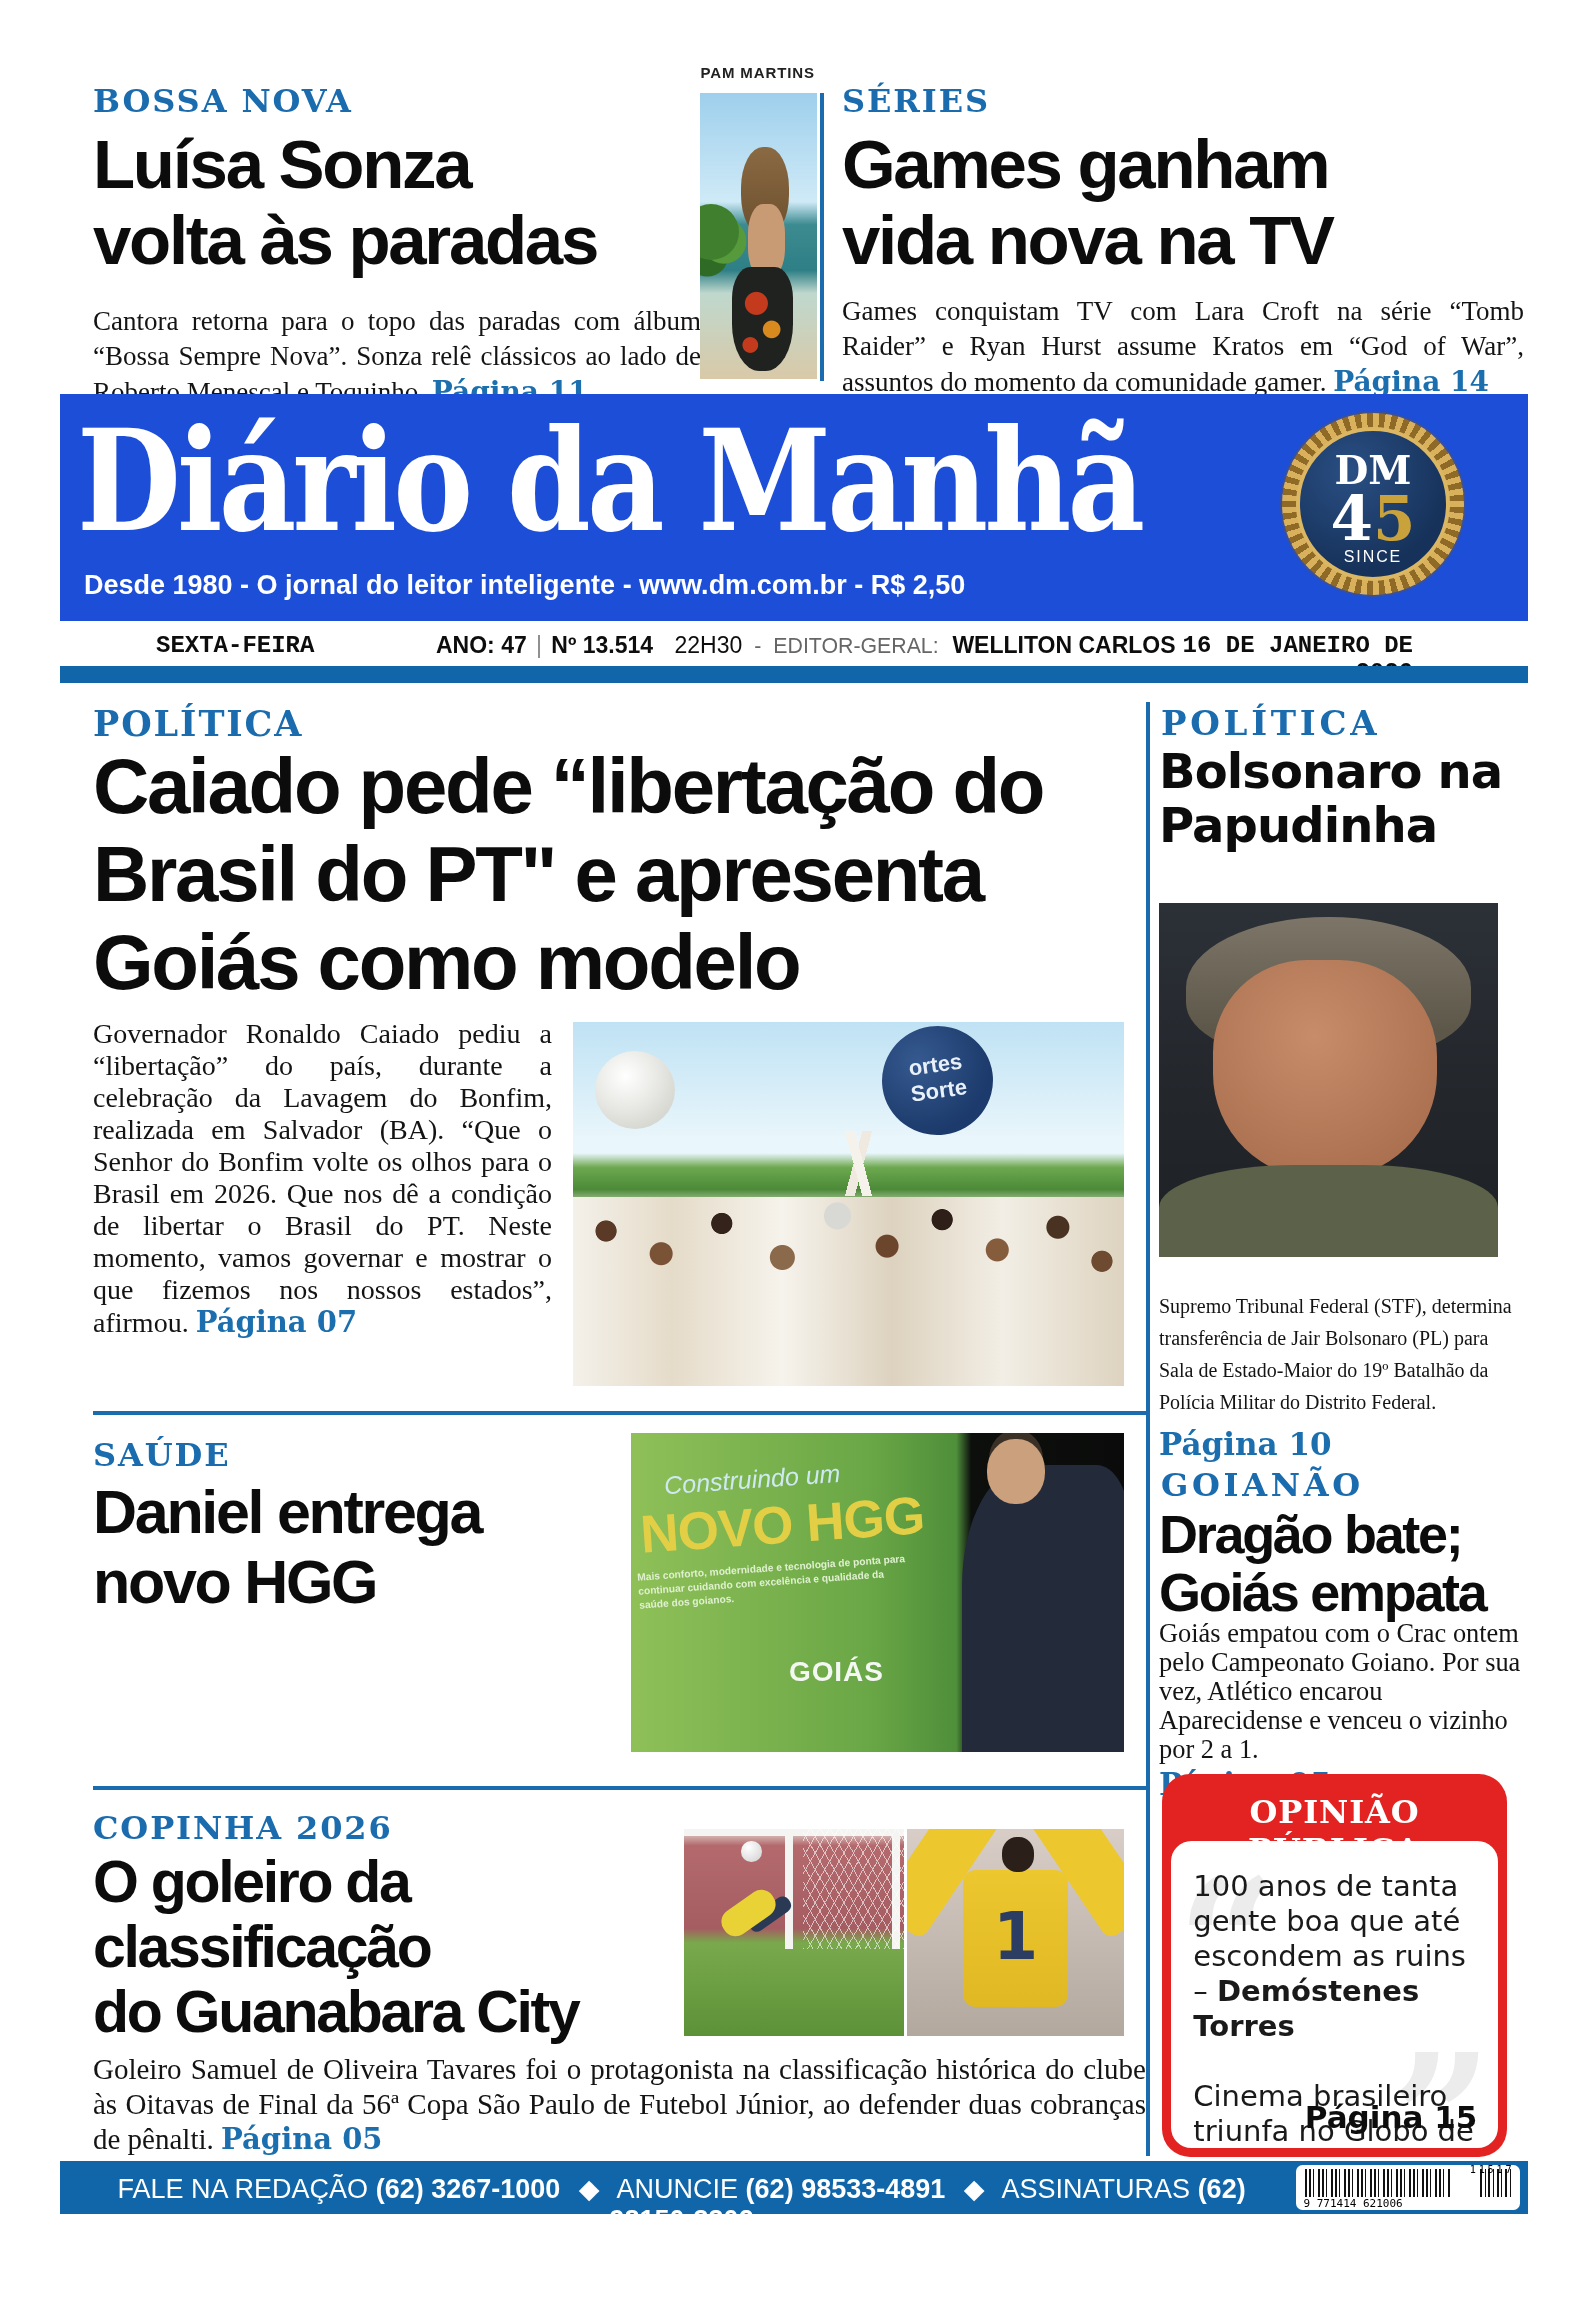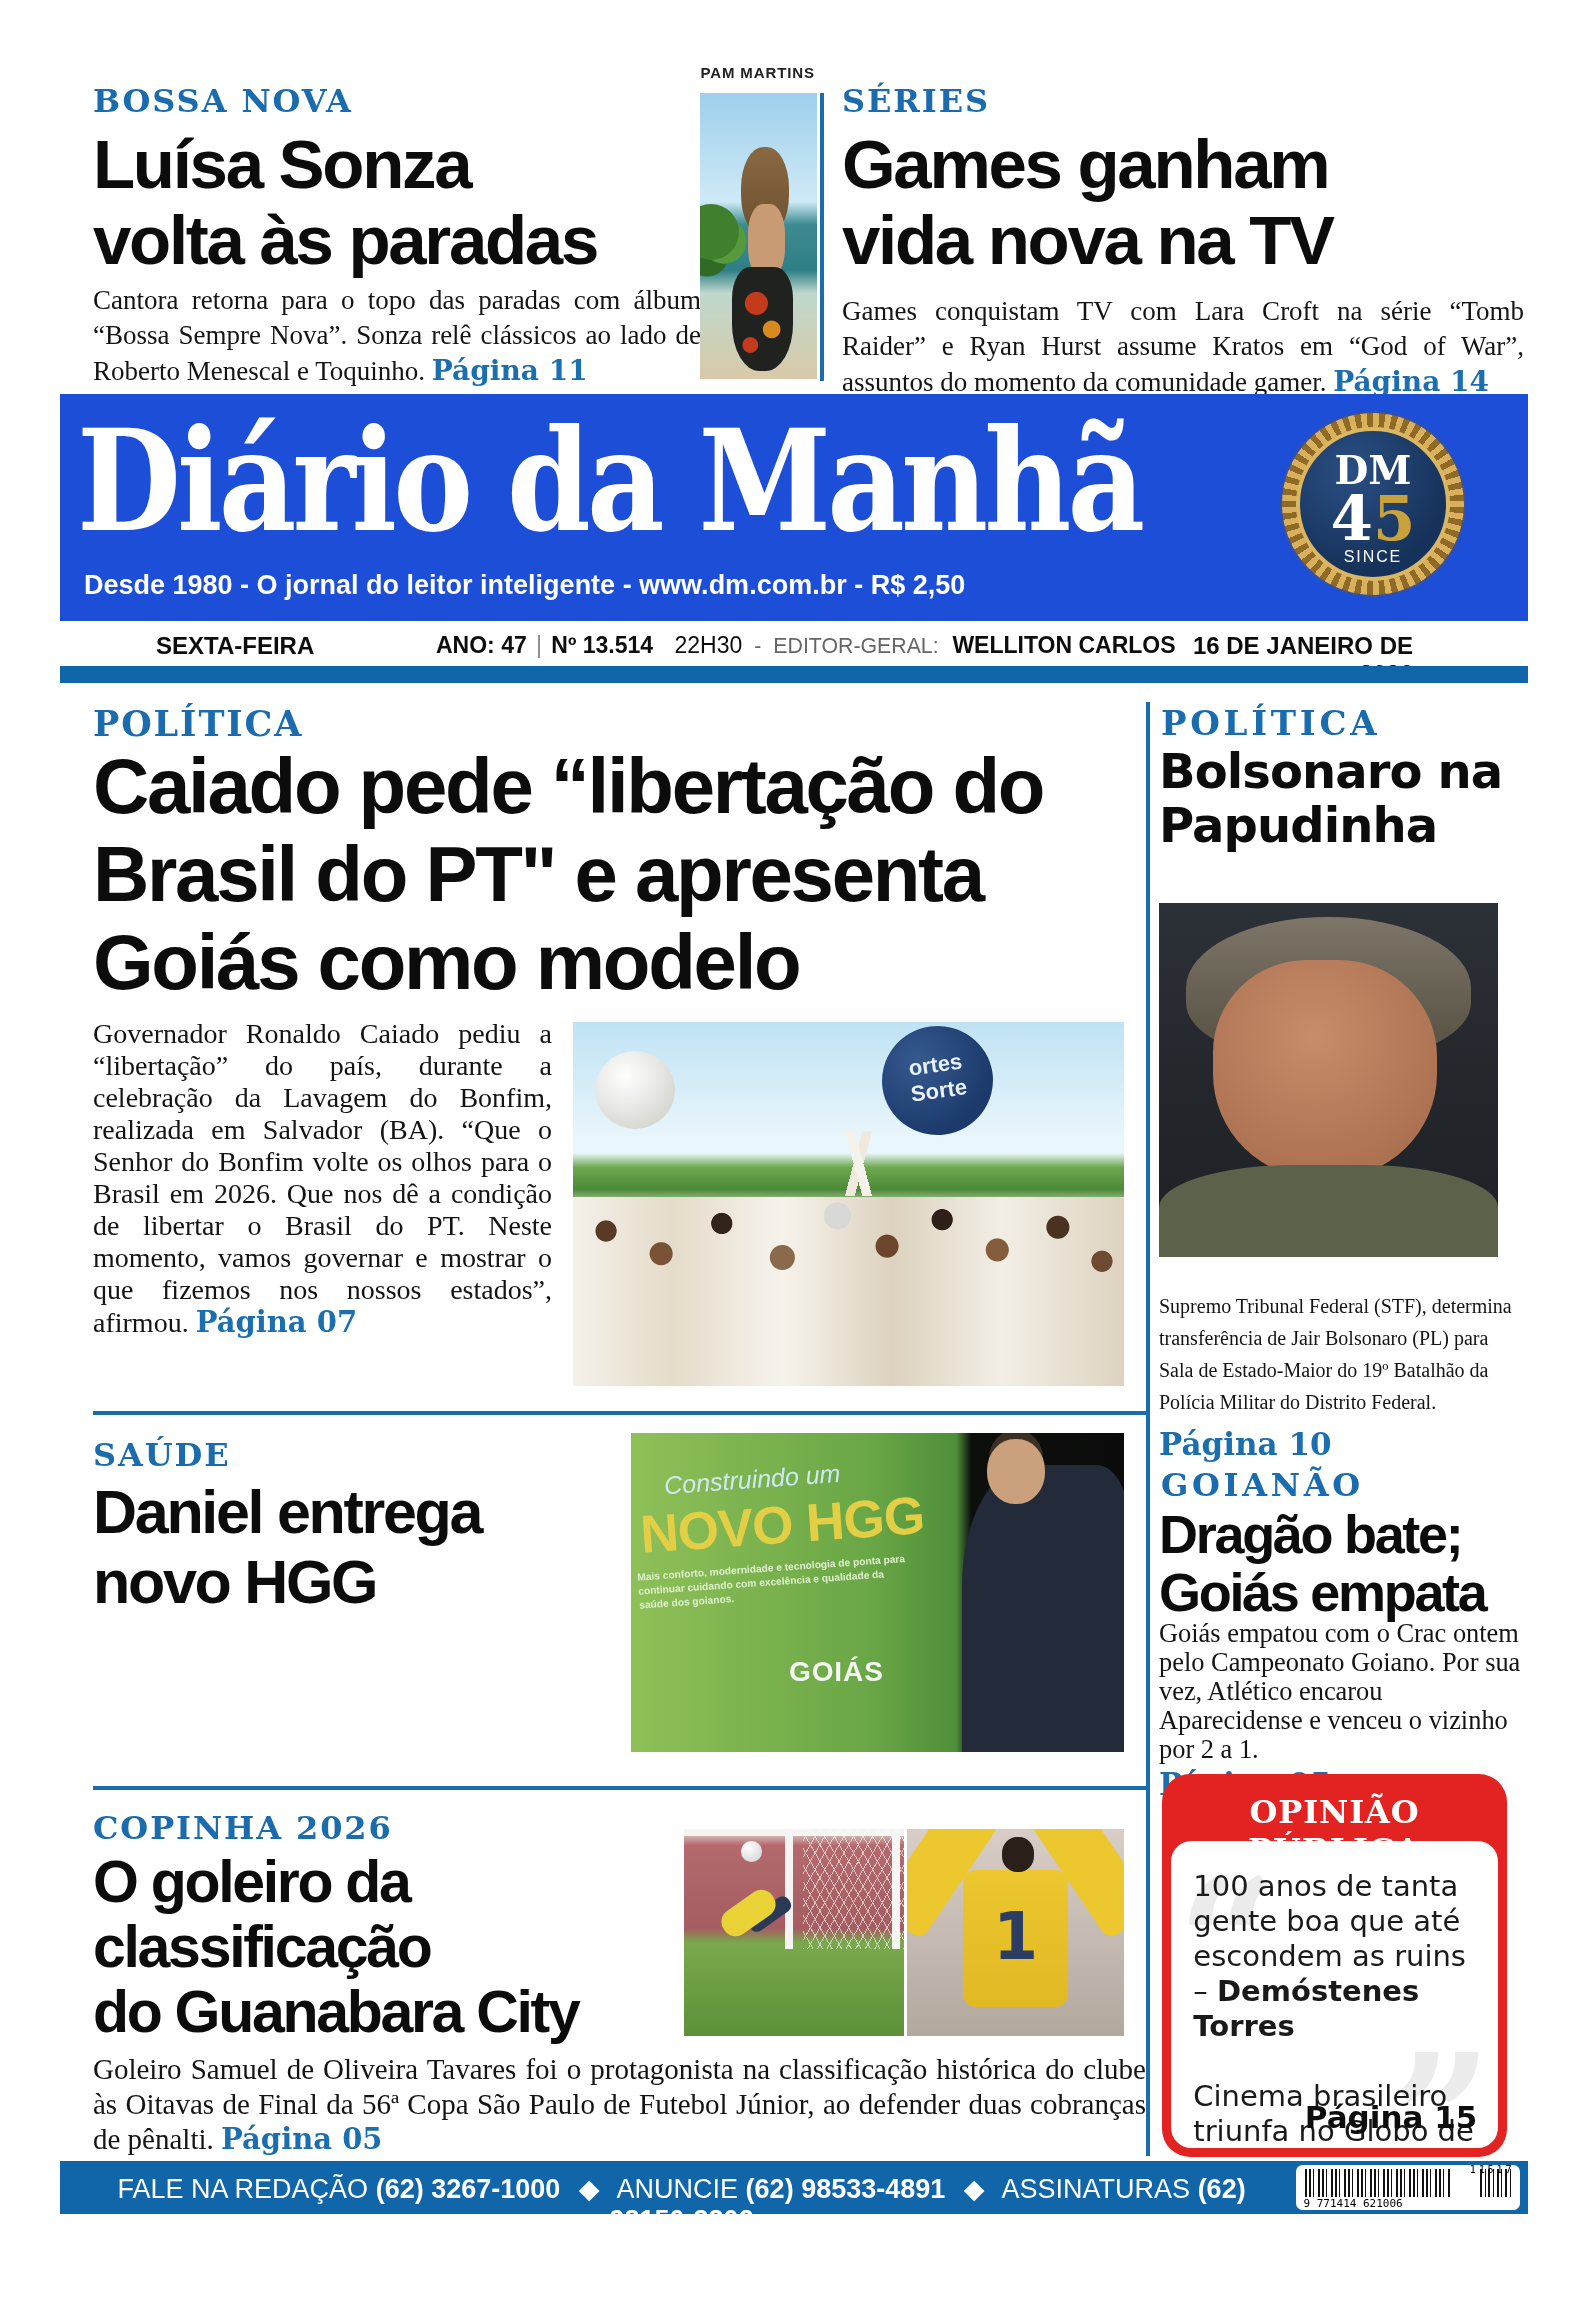--- a/index.html
+++ b/index.html
@@ -30,21 +30,21 @@
       box-shadow:0 0 0 1.9px rgba(120,85,20,.35);}
   .badge-inner{position:absolute;left:14px;top:14px;right:14px;bottom:14px;border-radius:50%;
       background:radial-gradient(circle at 35% 28%,#2a4f84,#16325a 70%);
       border:4.6px solid #dcb763;text-align:center;color:#fff;}
   .badge-dm{font-family:"DejaVu Serif",serif;font-weight:bold;font-size:39px;line-height:43px;margin-top:18.6px;}
   .badge-num{font-family:"DejaVu Serif",serif;font-weight:bold;font-size:61px;line-height:54px;}
   .badge-num .n5{color:#c9a23b;}
   .badge-since{font-size:16px;letter-spacing:1.9px;margin-top:1.9px;}
 
   
-  .dl-txt{font-size:24px;font-weight:bold;color:#0d0d0d;}
+  .dl-txt{font-size:24px;font-weight:bold;color:#0d0d0d;font-family:Liberation Mono, monospace;}
   .dl-mid{font-size:23px;color:#0d0d0d;}
   .dl-mid .sep{color:#888;font-weight:normal;padding:0 9.3px;}
   .dl-mid .lite{color:#666;font-weight:normal;font-size:21.3px;}
   .dl-mid b{font-weight:bold;}
   .thickbar{left:60px;top:666px;width:1468px;height:16.7px;background:#1066a9;}
 
   
   .vrule{background:#1a6cae;width:3.7px;}
   .hrule{background:#1a6cae;height:3.7px;}
 
@@ -168,21 +168,21 @@
 <body>
 
 <div class="page">
 
   <div class="abs credit" style="left:594px;top:64px;width:221px;text-align:right;">PAM MARTINS</div>
 
   <div class="abs" style="left:93px;top:82px;width:612px;">
     <div class="kicker kick-l">BOSSA NOVA</div>
     <div class="hl" style="font-size:69px;line-height:76px;margin-top:7.4px;">Luísa Sonza
 volta às paradas</div>
-    <div class="body-serif" style="font-size:27px;line-height:35px;margin-top:4px;width:608px;">
+    <div class="body-serif" style="font-size:27px;line-height:35px;margin-top:25px;width:608px;">
       <span>Cantora retorna para o topo das paradas com álbum “Bossa Sempre Nova”. Sonza relê clássicos ao lado de Roberto Menescal e Toquinho.</span>
       <span class="pageref" style="font-size:28px;">Página 11</span>
     </div>
   </div>
 
   <div class="abs photo ph-luisa">
     <div class="palm"></div>
     <div class="hair"></div>
     <div class="skin"></div>
     <div class="skirt"></div>

